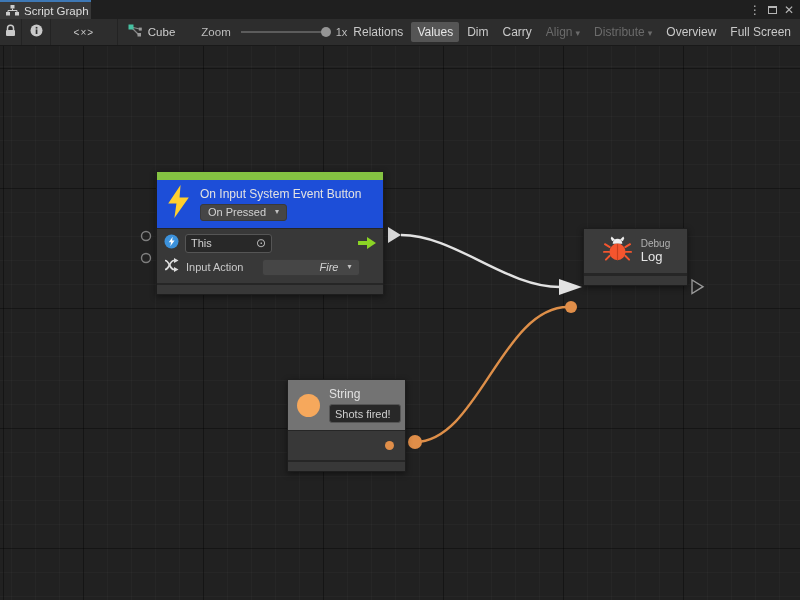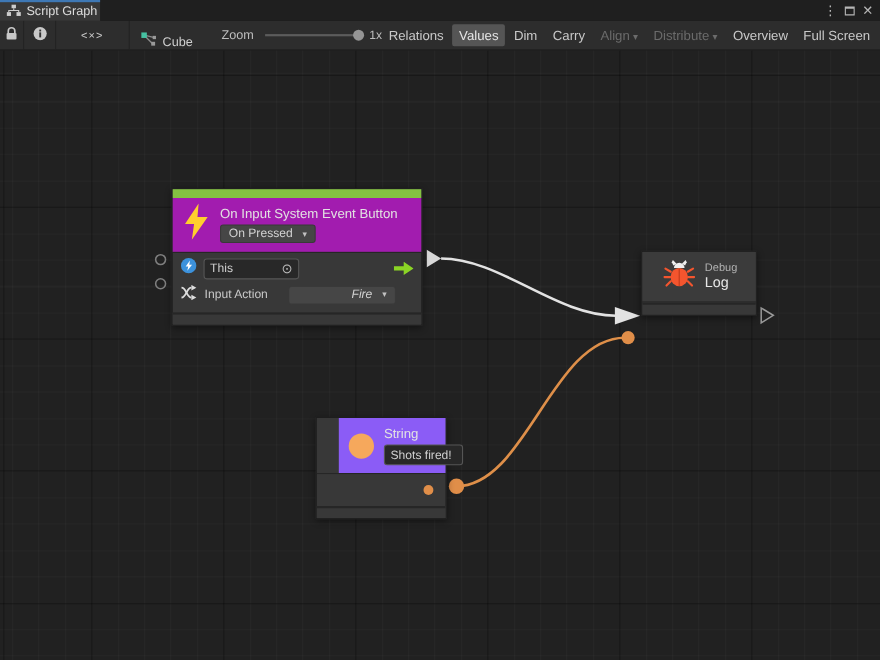--- a/index.html
+++ b/index.html
@@ -11,21 +11,21 @@
   .tab { width:91px; background:#383838; border-top:2px solid #3e78b5; display:flex; align-items:center; gap:5px; padding:0 6px; }
   .tab-title { font-size:11.5px; color:#dedede; white-space:nowrap; }
   .win-controls { margin-left:auto; display:flex; align-items:center; gap:7px; padding-right:6px; color:#b6b6b6; }
   .win-controls .glyph { font-size:12px; line-height:1; cursor:default; }
   .maxbox { width:9px; height:8px; border:1px solid #b6b6b6; border-top-width:2px; display:inline-block; }
 
   
   .toolbar { position:absolute; left:0; top:19px; width:800px; height:27px; background:#2d2d2d; border-bottom:1px solid #191919; display:flex; align-items:stretch; font-size:12px; }
   .tseg { display:flex; align-items:center; justify-content:center; border-right:1px solid #232323; }
   .tseg.lock { width:26px; } .tseg.info { width:33px; } .tseg.code { width:78px; color:#c9c9c9; font-size:10px; letter-spacing:1px; }
-  .target-area { display:flex; align-items:flex-end; gap:6px; padding-left:10px; }
+  .target-area { display:flex; align-items:center; gap:6px; padding-left:10px; }
   .target-label { font-size:11.5px; color:#cfcfcf; }
   .zoom-area { display:flex; align-items:center; margin-left:26px; }
   .zoom-label { font-size:11.5px; color:#bdbdbd; }
   .zoom-track { width:86px; height:2px; background:#5c5c5c; margin-left:10px; position:relative; }
   .zoom-handle { position:absolute; right:-4px; top:-4px; width:10px; height:10px; border-radius:50%; background:#959595; }
   .zoom-level { font-size:11px; color:#bdbdbd; margin-left:9px; }
   .tb-buttons { margin-left:auto; display:flex; align-items:center; gap:2px; padding-right:3px;justify-content:space-between; }
   .tb-btn { padding:3px 6px; color:#c9c9c9; font-size:12px; white-space:nowrap; border-radius:2px; cursor:default; }
   .tb-btn.active { background:#555555; color:#e6e6e6; }
   .tb-btn.disabled { color:#6b6b6b; }
@@ -43,21 +43,21 @@
   .wire-layer { position:absolute; left:0; top:0; width:800px; height:554px; }
 
   
   .node { position:absolute; background:#383838; border:1px solid #1d1d1d; box-shadow:0 2px 6px rgba(0,0,0,0.45); }
   .node .divider { height:1px; background:#262626; }
   .node-footer { height:11px; background:#383838; border-top:2px solid #262626; }
 
   
   .node.event { left:156px; top:125px; width:228px; }
   .accent-bar { height:8px; background:#84c242; }
-  .ev-header { display:flex; align-items:center; gap:9px; padding:5px 8px 6px 9px; background:#a21caf; }
+  .ev-header { display:flex; align-items:center; gap:9px; padding:5px 8px 6px 9px; background:#1d4ed8; }
   .ev-head-col { display:flex; flex-direction:column; gap:3px; }
   .node-title { font-size:12px; color:#e2e2e2; white-space:nowrap; }
   .dropdown { background:#464646; border:1px solid #393939; border-radius:3px; color:#d2d2d2; font-size:11px; padding:1px 7px 2px 7px; display:inline-flex; align-items:center; gap:7px; width:max-content; }
   .dropdown .dd-arrow { font-size:8px; color:#c2c2c2; margin-left:2px; }
   .ev-body { padding:4px 7px 6px 7px; display:flex; flex-direction:column; gap:4px; }
   .port-row { display:flex; align-items:center; gap:6px; height:20px; }
   .field { background:#282828; border:1px solid #555; border-radius:3px; height:19px; display:flex; align-items:center; padding:0 5px; font-size:11px; color:#cfcfcf; }
   .field.this { width:87px; justify-content:space-between;text-align:right; }
   .target-glyph { color:#bdbdbd; font-size:12px; line-height:1; }
   .row-label { font-size:11px; color:#c9c9c9; white-space:nowrap; }
@@ -71,21 +71,21 @@
   .dbg-cat { font-size:10px; color:#b2b2b2; }
   .dbg-name { font-size:13px; color:#e6e6e6; }
   .dbg-body { padding:6px 7px 7px 7px; display:flex; flex-direction:column; gap:7px; }
   .trig-row { display:flex; align-items:center; justify-content:space-between; height:14px; }
   .msg-row { display:flex; align-items:center; gap:8px; height:16px; }
   .msg-dot { width:8px; height:8px; border-radius:50%; background:#9a9a9a; }
   .msg-label { font-size:11px; color:#b5b5b5; }
 
   
   .node.string { left:287px; top:333px; width:119px; }
-  .str-header { display:flex; align-items:center; gap:9px; padding:7px 7px 7px 9px; background:#8b5cf6;margin-left:20px; }
+  .str-header { display:flex; align-items:center; gap:9px; padding:7px 7px 7px 9px; background:#737373; }
   .str-circle { width:23px; height:23px; border-radius:50%; background:#f6a85c; flex:none; }
   .str-col { display:flex; flex-direction:column; gap:3px; }
   .str-field { width:72px; }
   .str-body { height:29px; display:flex; align-items:center; justify-content:flex-end; padding-right:11px; }
   .inner-dot { width:9px; height:9px; border-radius:50%; background:#e08e49; }
 </style>
 </head>
 <body>
 
 <div class="tabbar">

